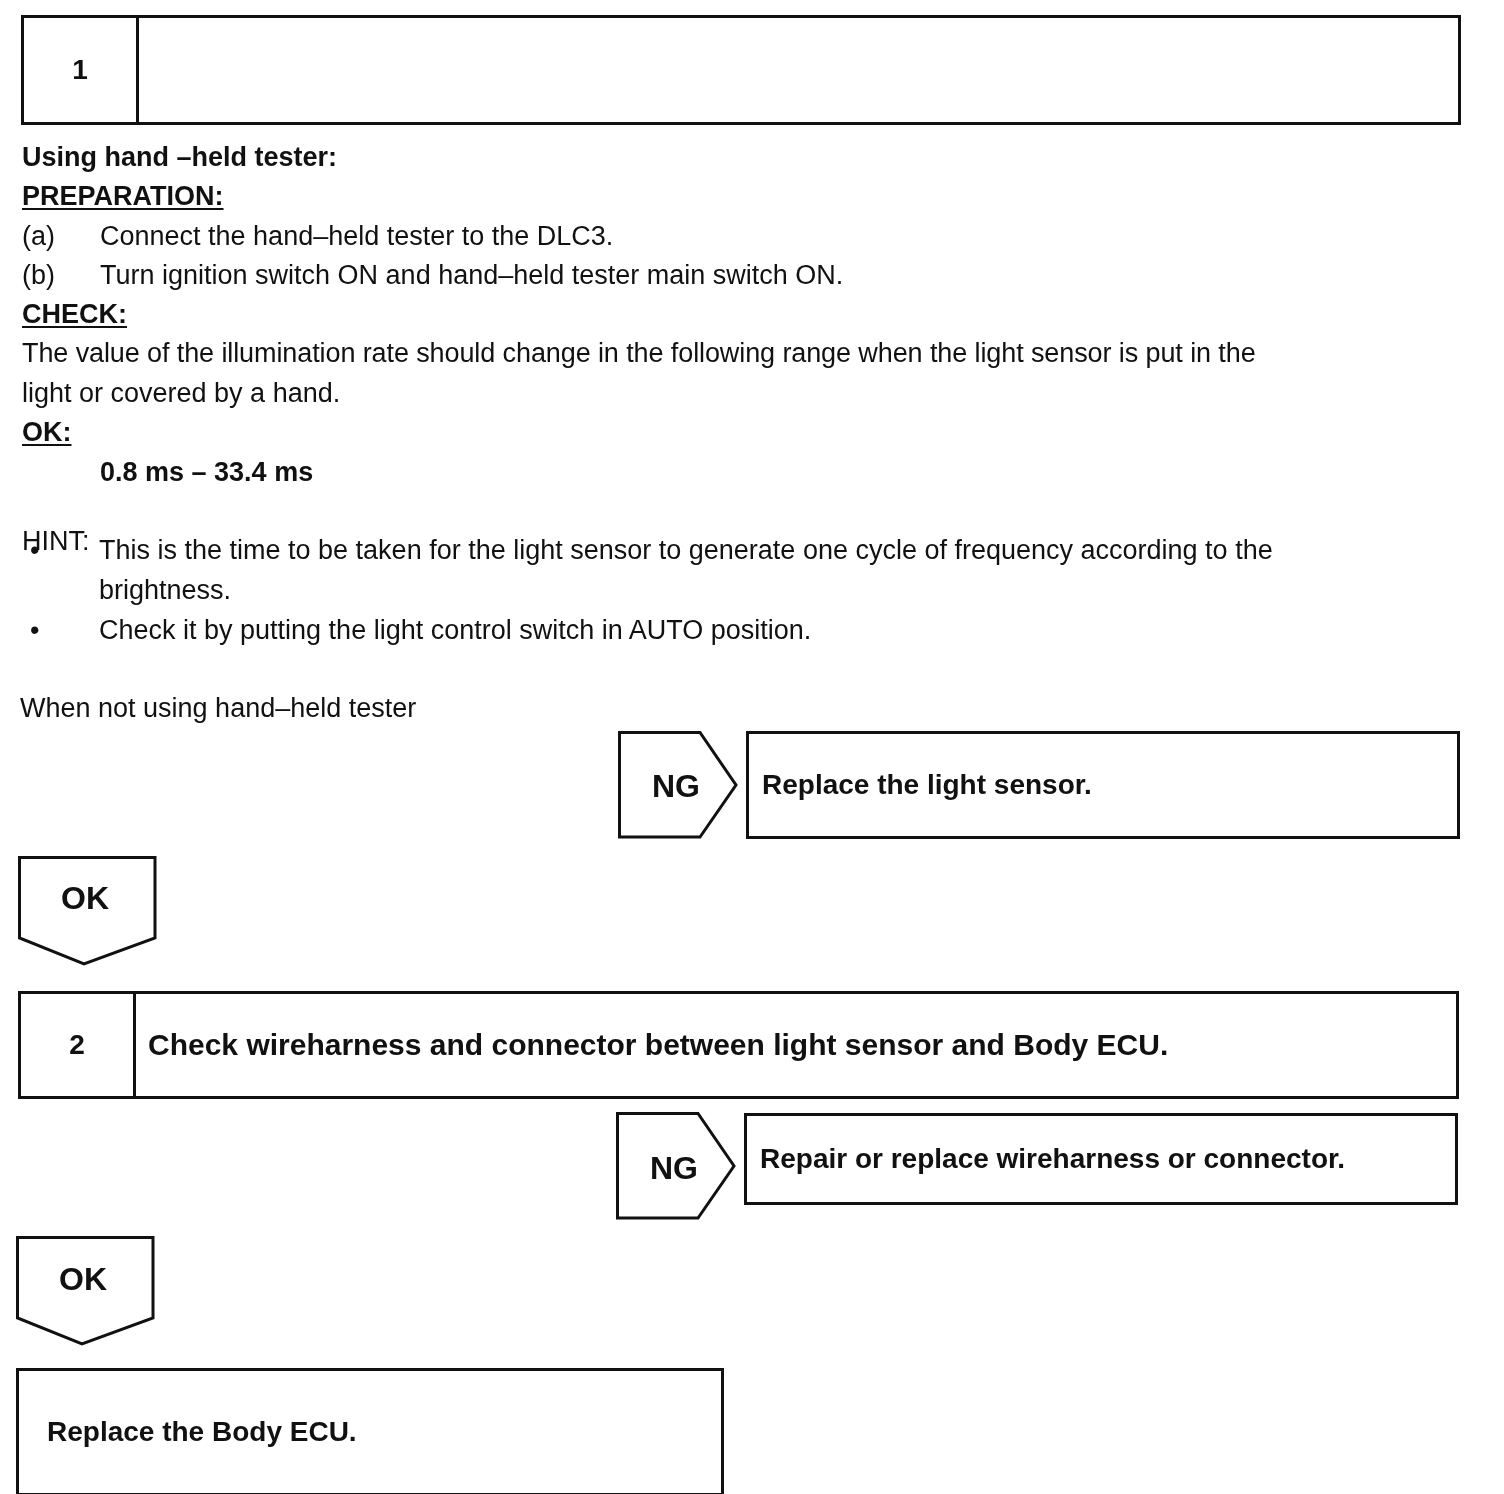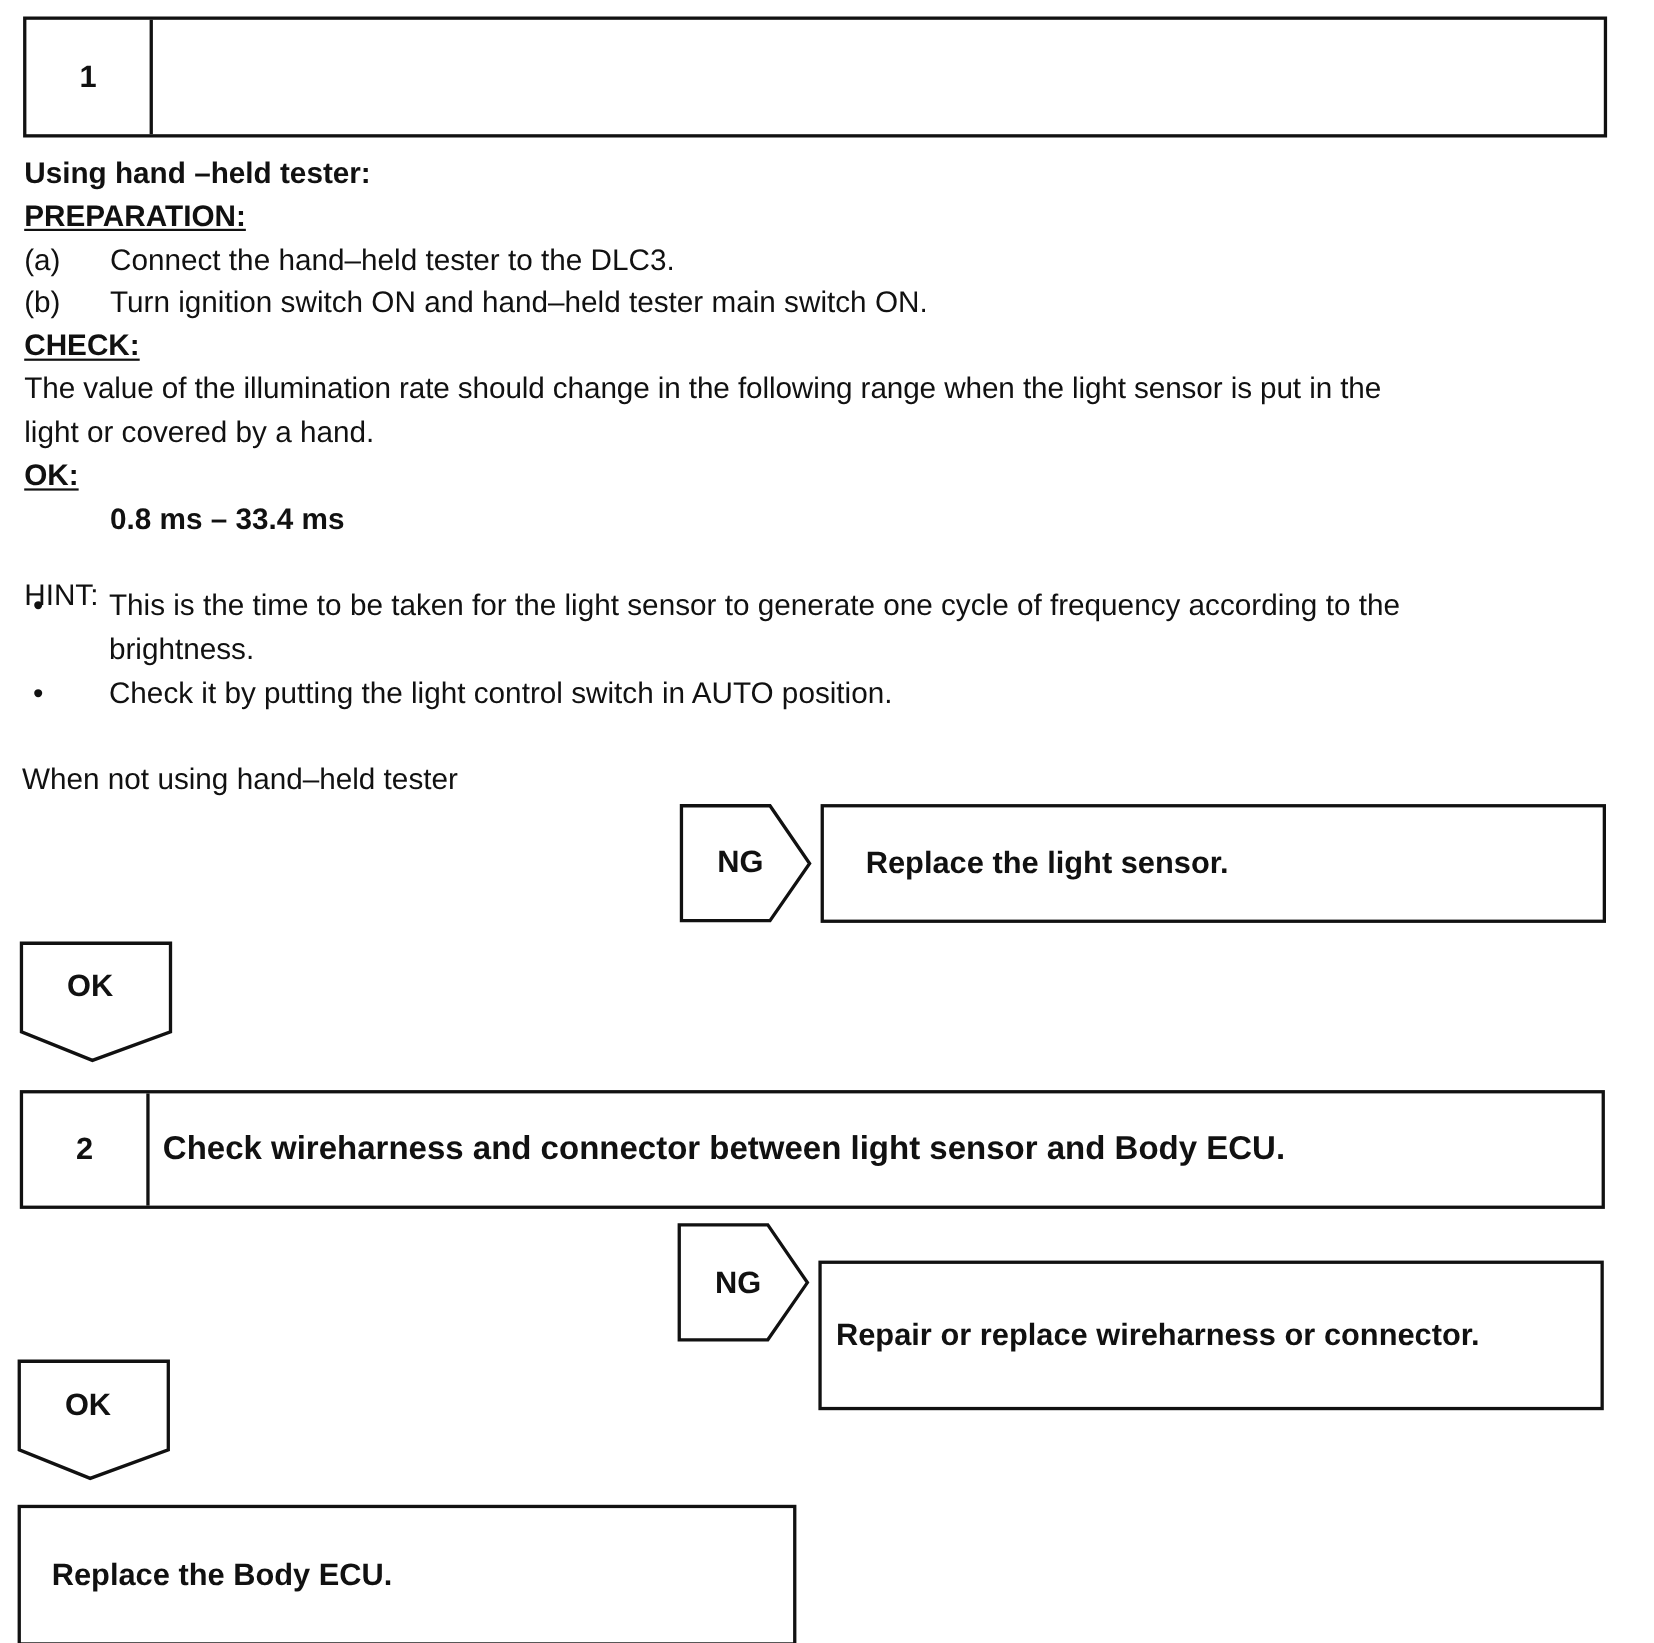--- a/index.html
+++ b/index.html
@@ -7,21 +7,21 @@
          font-family: "Liberation Sans", sans-serif; color: #111; }
   .box { position: absolute; border: 3px solid #111; box-sizing: border-box; background: #fff; }
   .step-num { position: absolute; top: 0; left: 0; bottom: 0; border-right: 3px solid #111;
               display: flex; align-items: center; justify-content: center;
               font-weight: bold; font-size: 28px; box-sizing: border-box; }
   .step-title { position: absolute; top: 0; bottom: 0; display: flex; align-items: center;
                 font-weight: bold; font-size: 30px; }
   .txt { position: absolute; font-size: 27px; line-height: 40px; white-space: nowrap; }
   .bold { font-weight: bold; }
   .ul { text-decoration: underline; text-underline-offset: 3px; }
-  .label { position: absolute; font-weight: bold; font-size: 28px; }
+  .label { position: absolute; font-weight: bold; font-size: 32px; }
   svg.shape { position: absolute; overflow: visible; }
   .result-text { position: absolute; top: 0; bottom: 0; display: flex; align-items: center;
                  font-weight: bold; font-size: 28px; }
 </style>
 </head>
 <body>
 
 <div class="box" style="left:21px; top:15px; width:1440px; height:110px;">
   <div class="step-num" style="width:115px;">1</div>
 </div>
@@ -48,38 +48,38 @@
 <div class="txt" style="left:30px; top:610px;">•</div>
 <div class="txt" style="left:99px; top:610px;">Check it by putting the light control switch in AUTO position.</div>
 
 <div class="txt" style="left:20px; top:688px;">When not using hand–held tester</div>
 
 <svg class="shape" style="left:618px; top:731px;" width="125" height="110">
   <polygon points="1.5,1.5 82,1.5 118,54 82,106 1.5,106" fill="#fff" stroke="#111" stroke-width="3"></polygon>
 </svg>
 <div class="label" style="left:652px; top:768px;">NG</div>
 <div class="box" style="left:746px; top:731px; width:714px; height:108px;">
-  <div class="result-text" style="left:13px;margin-left:25px;">Replace the light sensor.</div>
+  <div class="result-text" style="left:13px;">Replace the light sensor.</div>
 </div>
 
 <svg class="shape" style="left:18px; top:856px;" width="140" height="112">
   <polygon points="1.5,1.5 137,1.5 137,82 66,108 1.5,82" fill="#fff" stroke="#111" stroke-width="3"></polygon>
 </svg>
 <div class="label" style="left:61px; top:880px;">OK</div>
 
 <div class="box" style="left:18px; top:991px; width:1441px; height:108px;">
   <div class="step-num" style="width:115px;">2</div>
   <div class="step-title" style="left:127px;">Check wireharness and connector between light sensor and Body ECU.</div>
 </div>
 
 <svg class="shape" style="left:616px; top:1112px;" width="125" height="110">
   <polygon points="1.5,1.5 82,1.5 118,54 82,106 1.5,106" fill="#fff" stroke="#111" stroke-width="3"></polygon>
 </svg>
 <div class="label" style="left:650px; top:1150px;">NG</div>
-<div class="box" style="left:744px; top:1146px; width:714px; height:136px;">
+<div class="box" style="left:744px; top:1113px; width:714px; height:92px;">
   <div class="result-text" style="left:13px;">Repair or replace wireharness or connector.</div>
 </div>
 
 <svg class="shape" style="left:16px; top:1236px;" width="140" height="112">
   <polygon points="1.5,1.5 137,1.5 137,82 66,108 1.5,82" fill="#fff" stroke="#111" stroke-width="3"></polygon>
 </svg>
 <div class="label" style="left:59px; top:1261px;">OK</div>
 
 <div class="box" style="left:16px; top:1368px; width:708px; height:128px;">
   <div class="result-text" style="left:28px;">Replace the Body ECU.</div>

